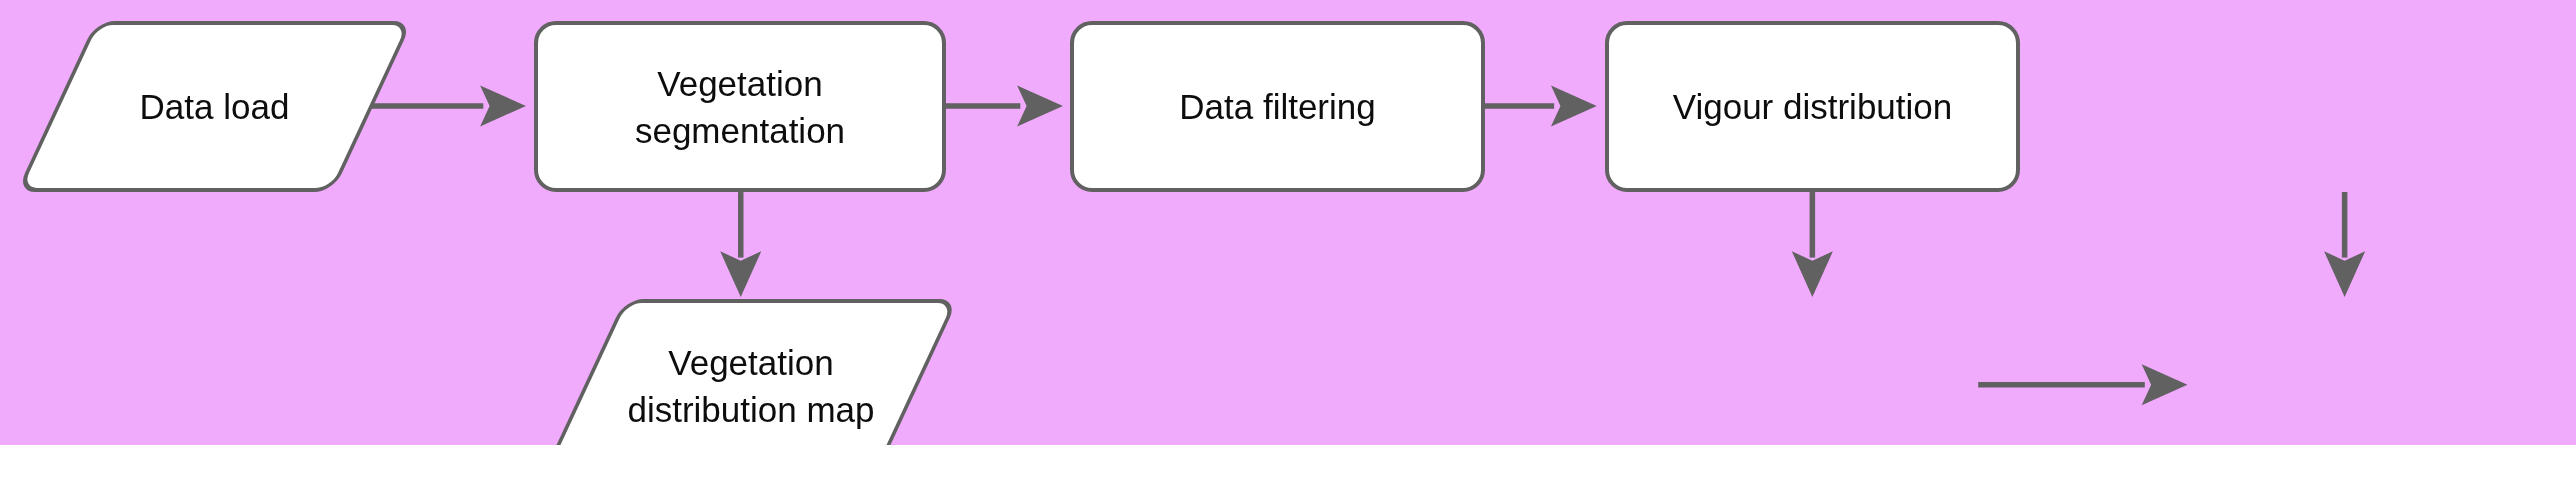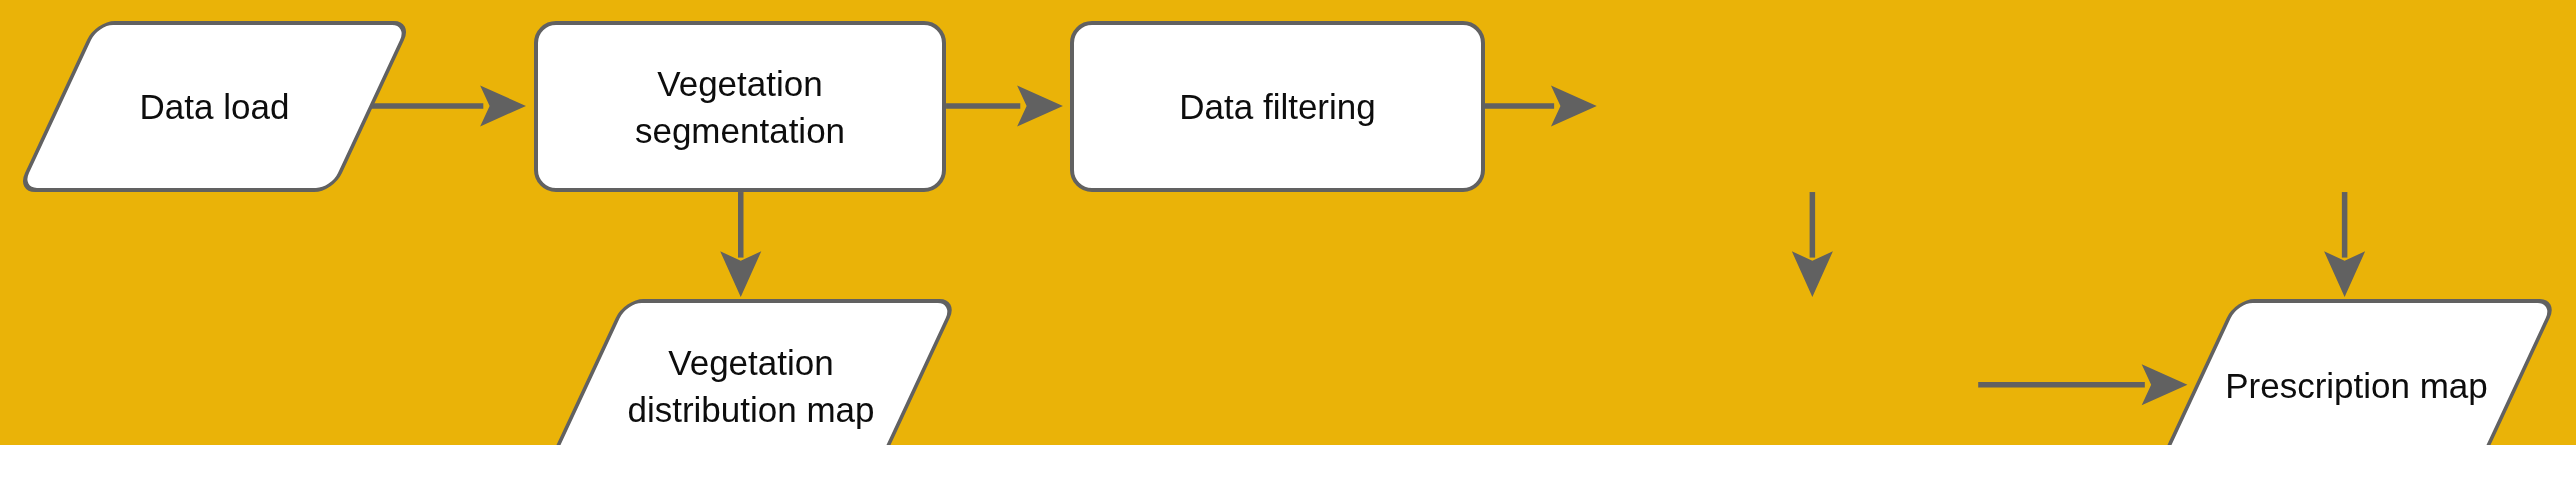--- a/index.html
+++ b/index.html
@@ -1,20 +1,20 @@
 <!DOCTYPE html>
 <html style="font-size:12.6px"><head>
 <meta charset="utf-8">
 <style>
   html, body { margin: 0; padding: 0; background: #ffffff; }
   #canvas {
     position: relative;
     width: 2576px;
     height: 445px;
-    background: #eab308;
+    background: #f0abfc;
     font-family: "Liberation Sans", sans-serif;
     overflow: hidden;
   }
   .node { position: absolute; }
   .shape {
     position: absolute;
     inset: 0;
     background: #ffffff;
     border: 4.7px solid #616161;
     box-sizing: border-box;
@@ -90,28 +90,28 @@
     <div class="shape process"></div>
     <div class="label">Vegetation
 segmentation</div>
   </div>
 
   <div class="node" style="left:1070px; top:21.3px; width:415px; height:171px;">
     <div class="shape process"></div>
     <div class="label">Data filtering</div>
   </div>
 
+  <div class="node" style="left:1605px; top:21.3px; width:415px; height:171px;">
+    <div class="shape process"></div>
+    <div class="label">Vigour distribution</div>
+  </div>
 
 
   <div class="node" style="left:584px; top:299px; width:334px; height:174px;">
     <div class="shape parallelogram"></div>
     <div class="label">Vegetation
 distribution map</div>
   </div>
 
 
-  <div class="node" style="left:2195px; top:299px; width:323px; height:174px;">
-    <div class="shape parallelogram"></div>
-    <div class="label">Prescription map</div>
-  </div>
 
 </div>
 
 
 </body></html>

